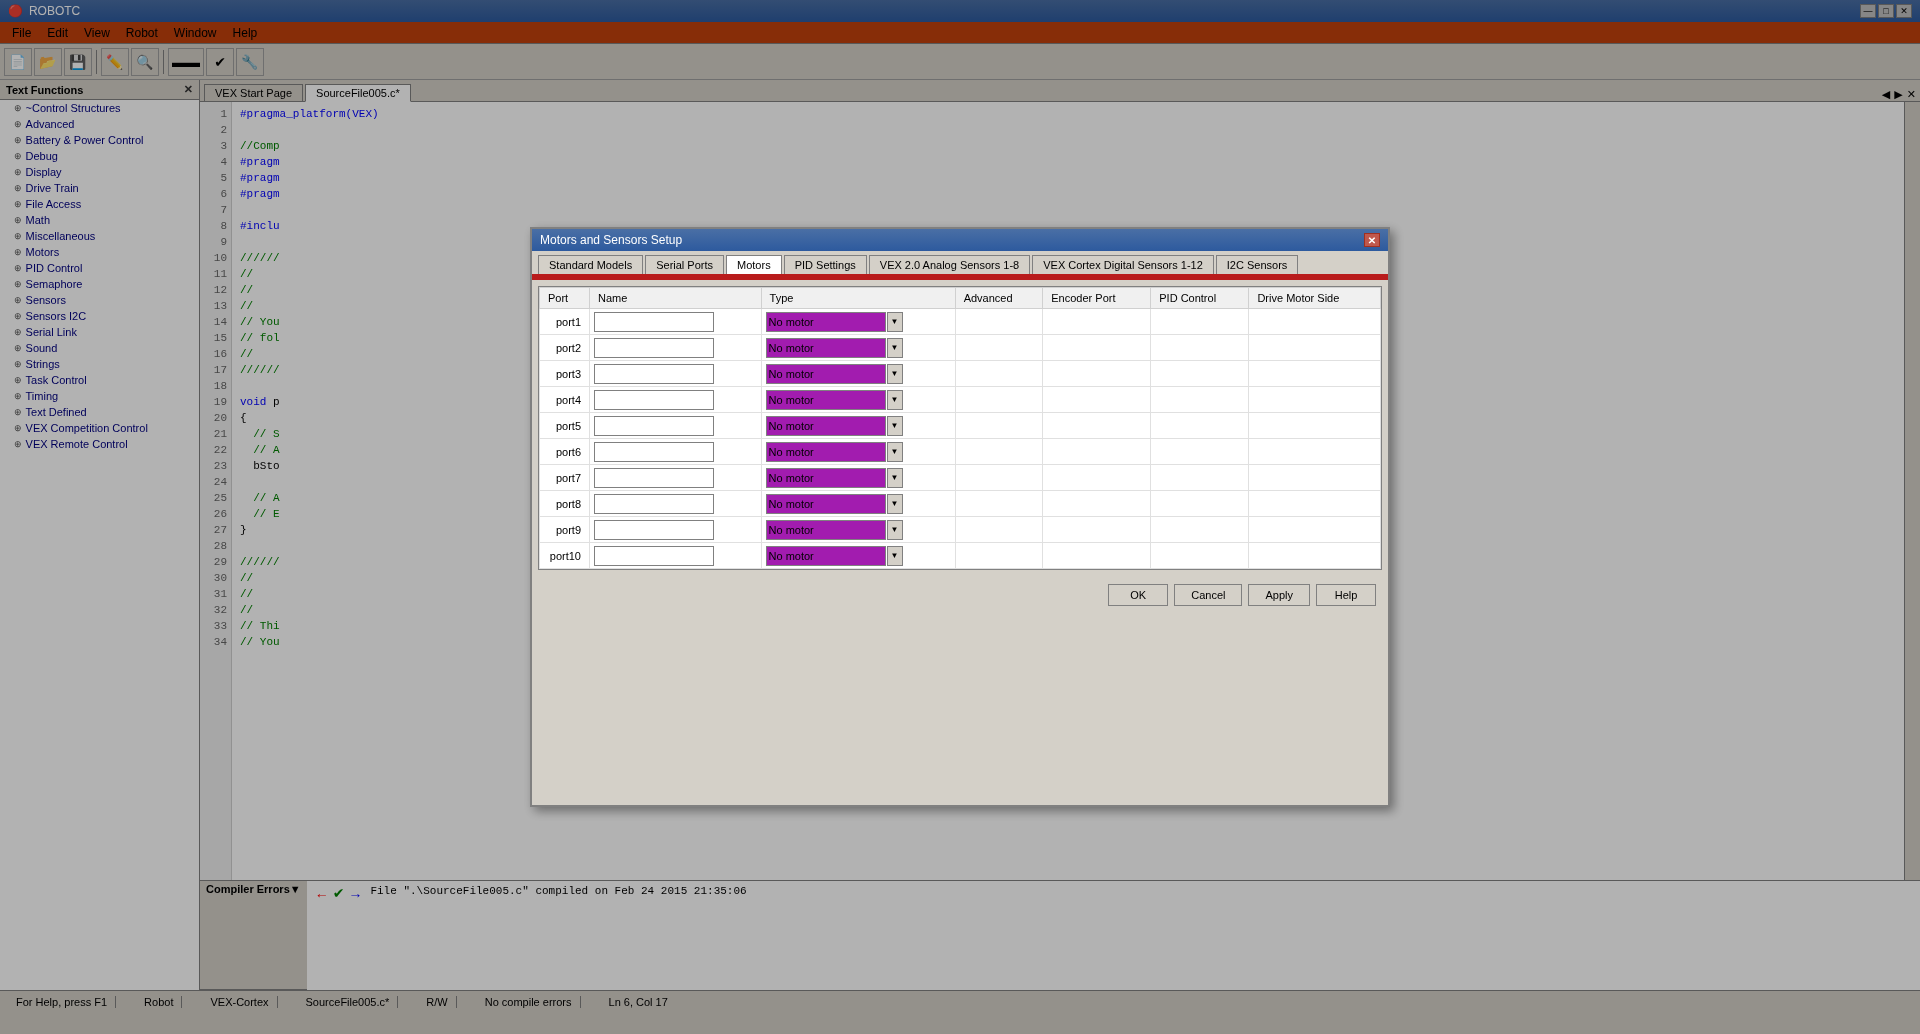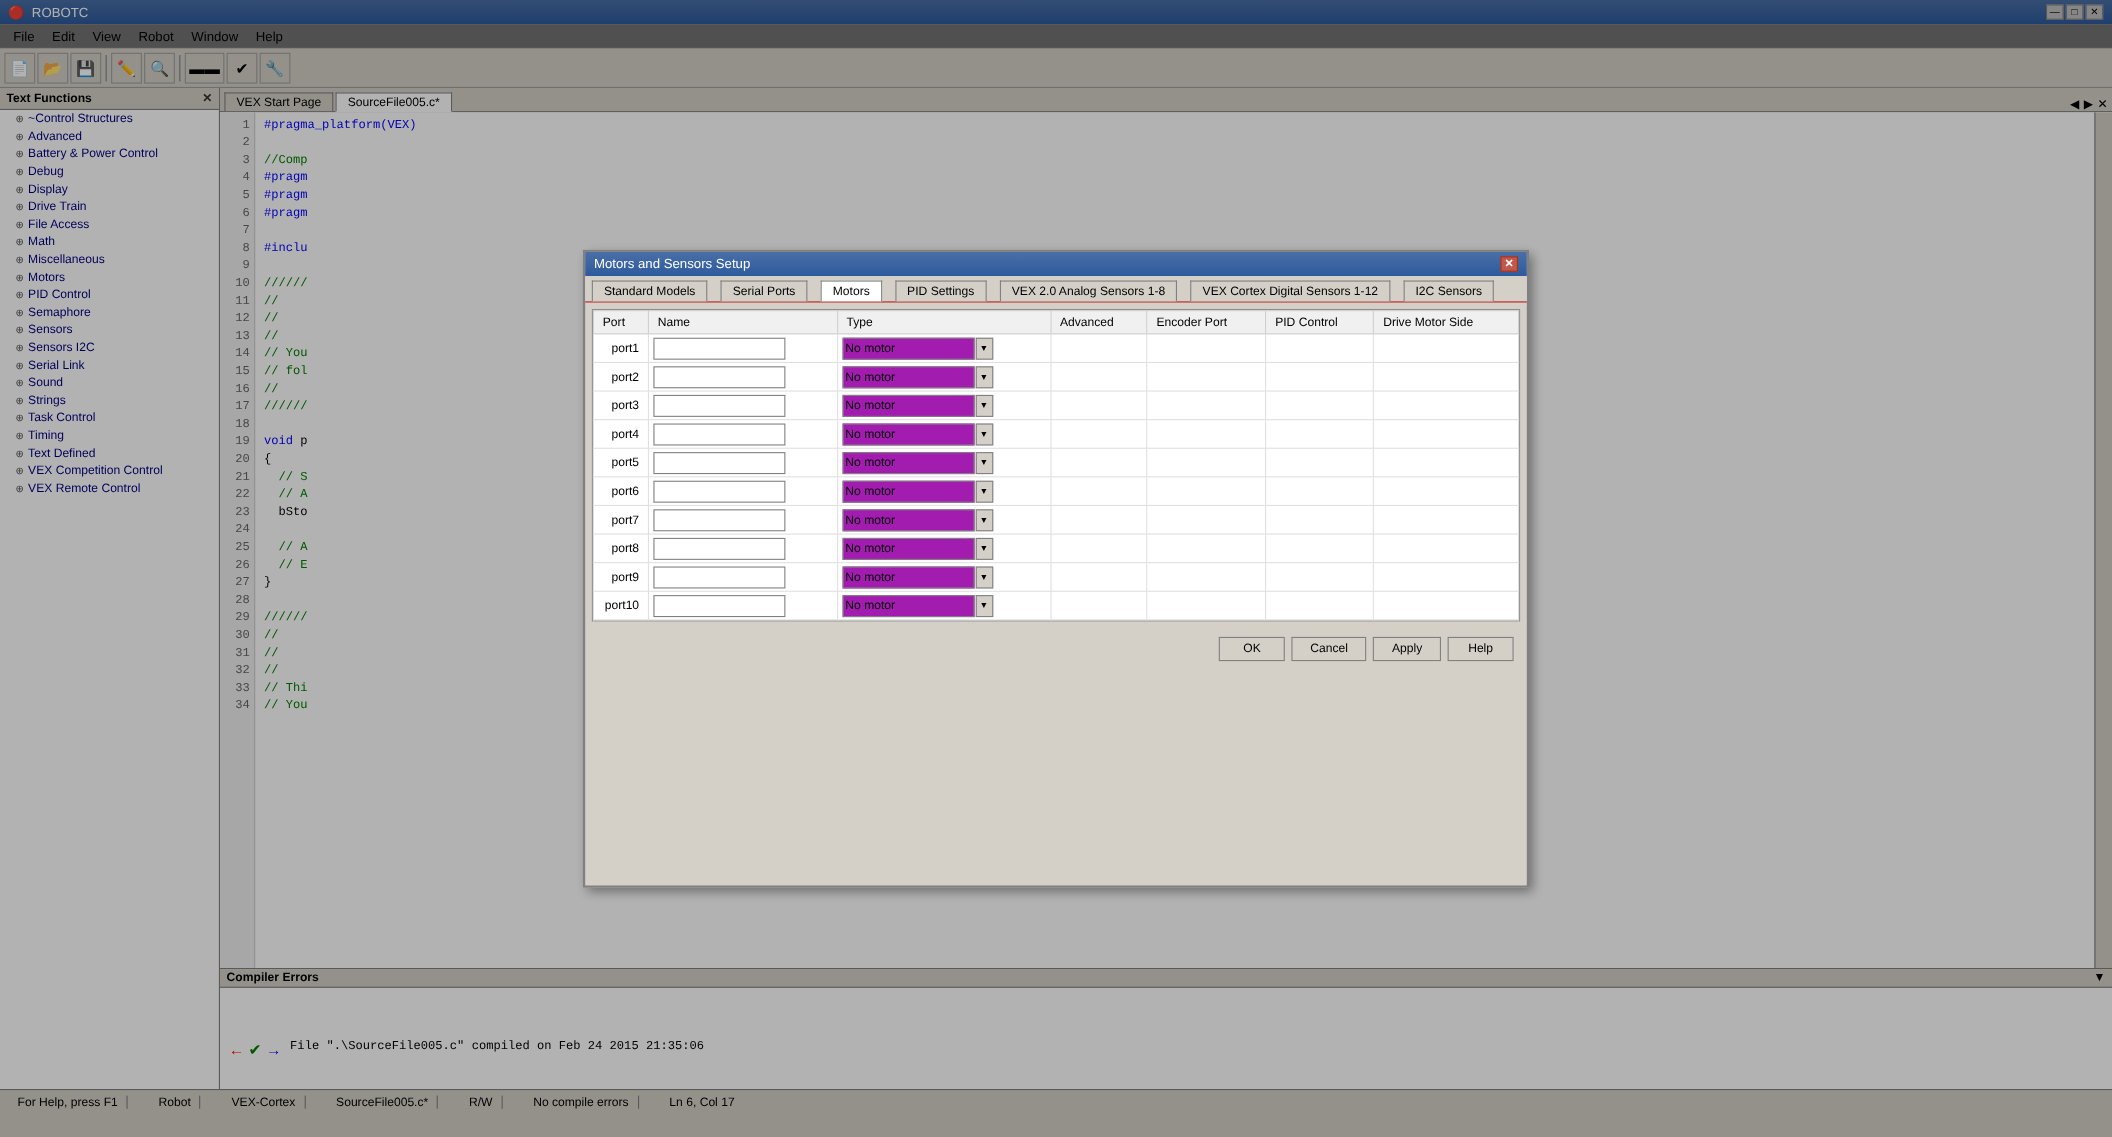--- a/index.html
+++ b/index.html
@@ -30,21 +30,21 @@
       background: #c0c0c0;
       border: 1px solid #808080;
       font-size: 9px;
       display: flex; align-items: center; justify-content: center;
       cursor: pointer;
       color: #000;
     }
 
     
     .menu-bar {
-      background: #737373;
+      background: #c2410c;
       height: 22px;
       display: flex;
       align-items: center;
       padding: 0 4px;
       border-bottom: 1px solid #808080;
       font-size: 12px;
     }
     .menu-item {
       padding: 2px 8px;
       cursor: pointer;
@@ -183,22 +183,21 @@
     .kw-pragma { color: #0000ff; }
     .kw-comment { color: #008000; }
     .kw-void { color: #0000ff; }
 
     
     .bottom-panel {
       height: 110px;
       border-top: 1px solid #808080;
       background: #ffffff;
       display: flex;
-      flex-direction: column;
-      gap: 44px;
+      flex-direction: row;
     }
     .bottom-panel-header {
       background: #d4d0c8;
       padding: 2px 6px;
       font-size: 11px;
       font-weight: bold;
       border-bottom: 1px solid #808080;
       display: flex;
       justify-content: space-between;
     }
@@ -267,22 +266,22 @@
       color: white;
       font-size: 10px;
       font-weight: bold;
     }
 
     
     .dialog-tabs {
       background: #d4d0c8;
       display: flex;
       padding: 4px 6px 0;
-      border-bottom: 1px solid #b91c1c;
-      gap: 12px;
+      border-bottom: 6px solid #b91c1c;
+      gap: 2px;
       text-align: center;
     }
     .dialog-tab {
       padding: 3px 10px;
       background: #d4d0c8;
       border: 1px solid #808080;
       border-bottom: none;
       cursor: pointer;
       font-size: 11px;
     }

